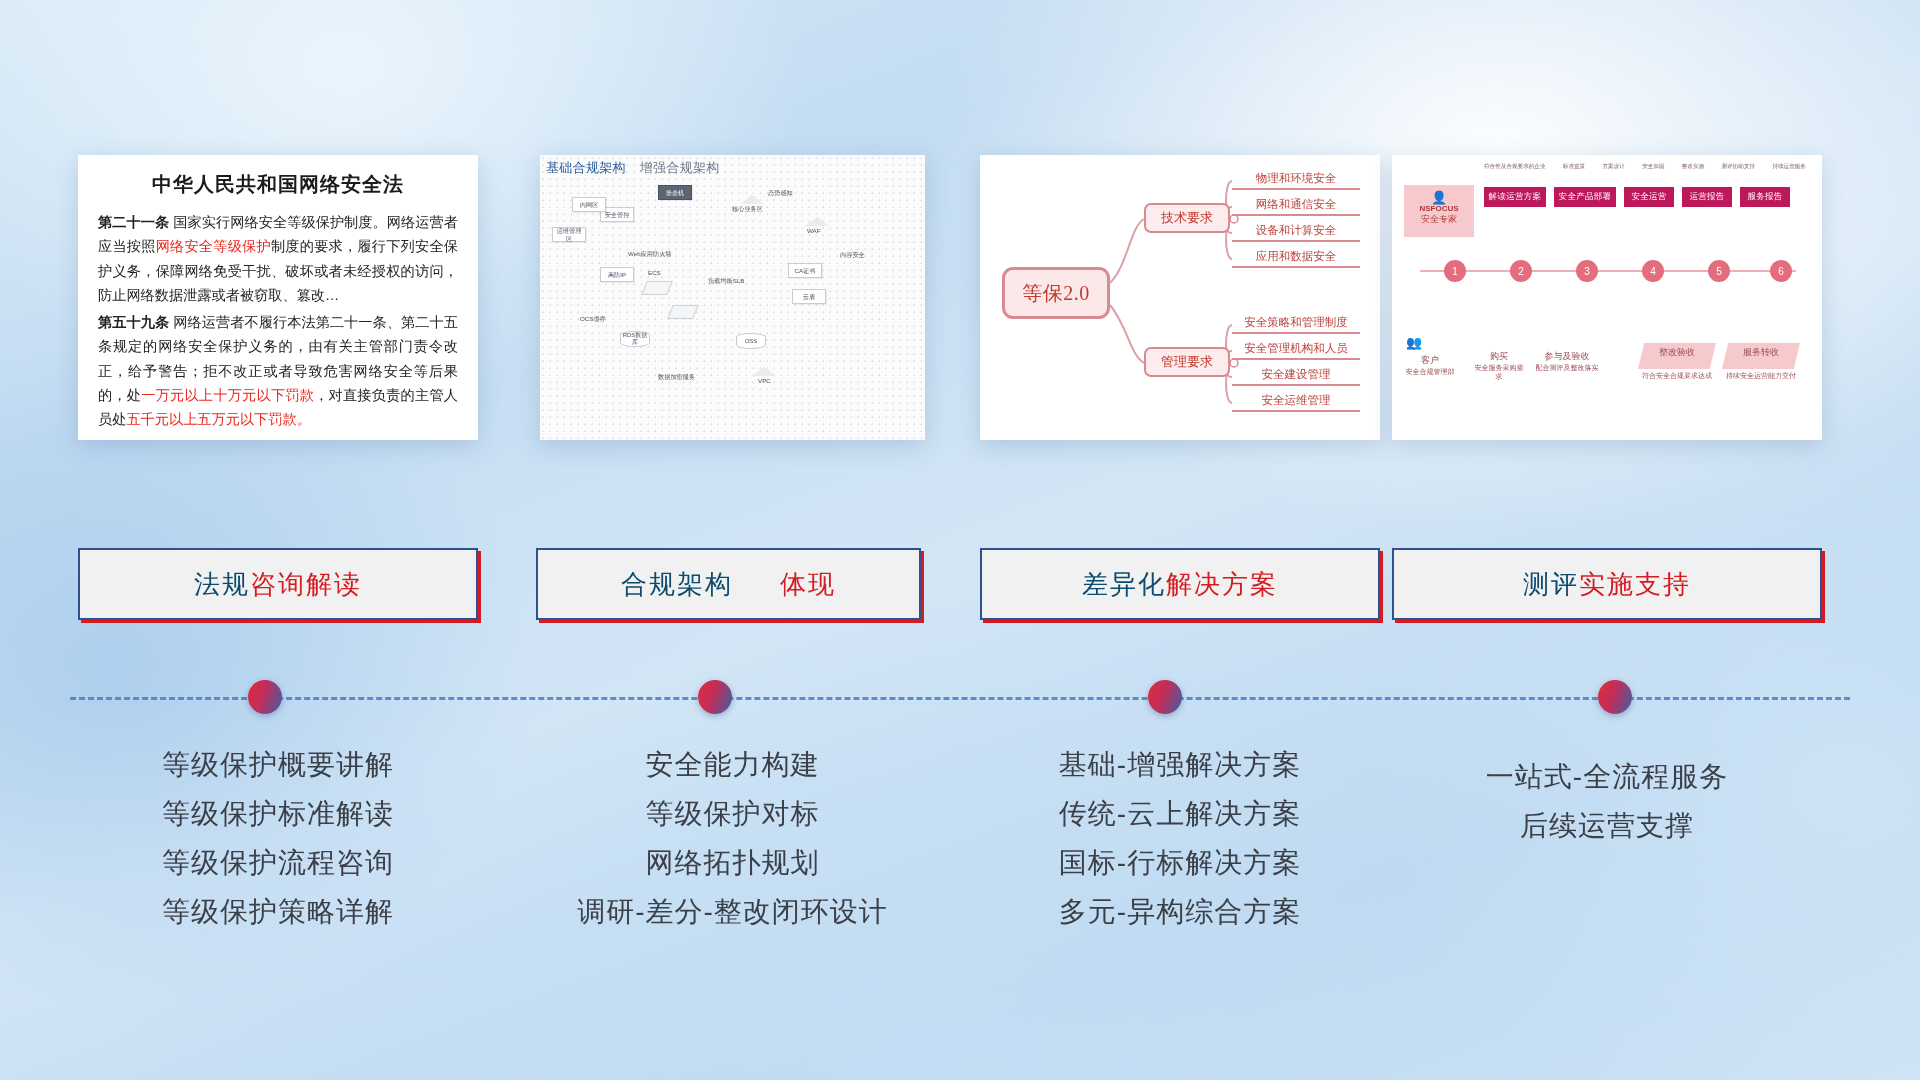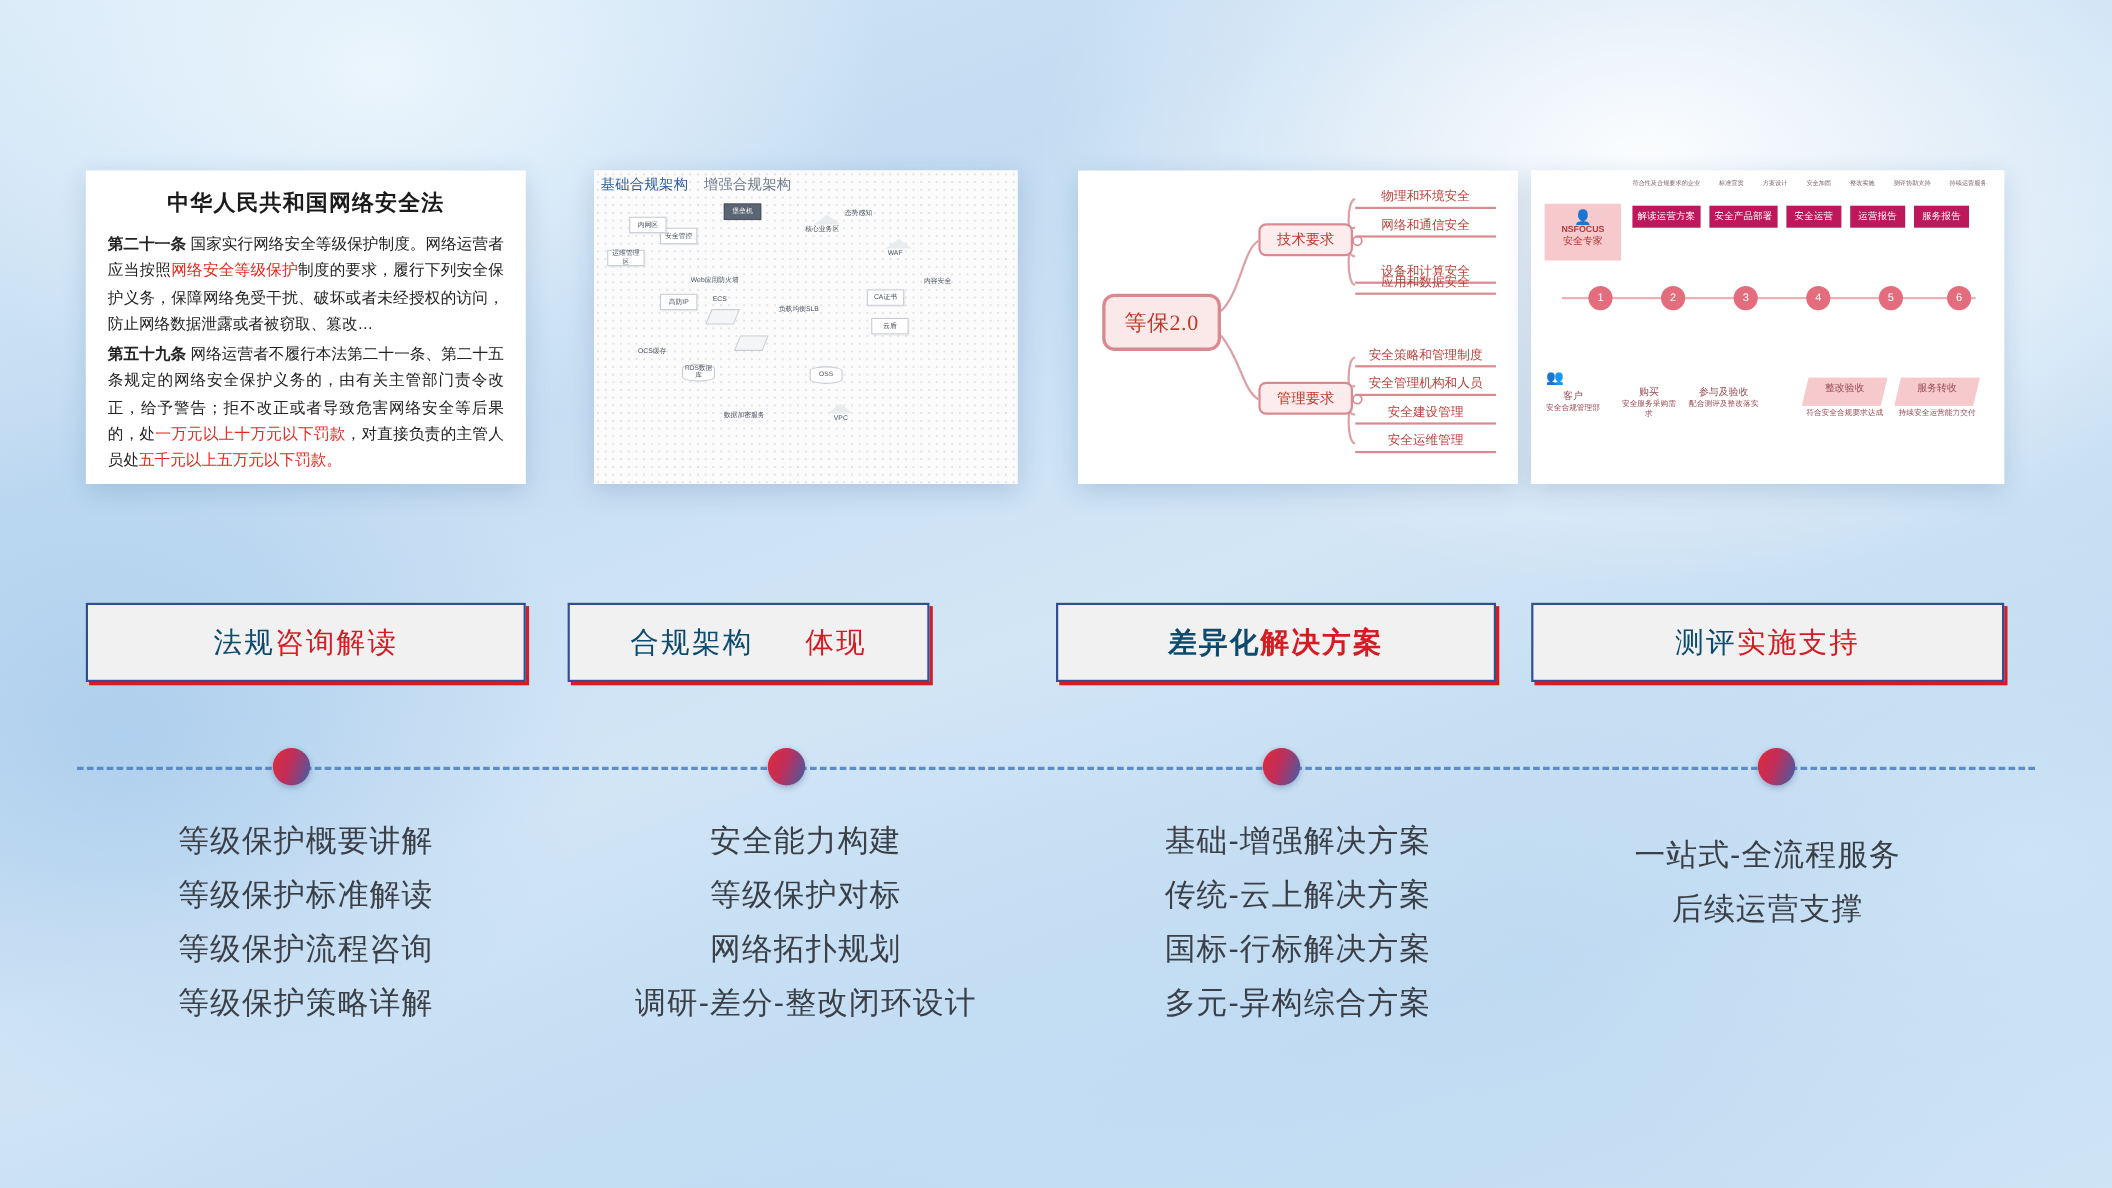--- a/index.html
+++ b/index.html
@@ -134,22 +134,22 @@
   .banner {
     position:absolute; top:548px; height:72px;
     background:#f1f1f1; border:2px solid #2f4f8f;
     box-shadow:3px 3px 0 0 #d51c23;
     display:flex; align-items:center; justify-content:center;
   }
   .banner span { font-size:26px; letter-spacing:2px; }
   .b-blue { color:#0c4a6e; }
   .b-red  { color:#d51c23; }
   .bn-1 { left:78px;  width:400px; }
-  .bn-2 { left:516px; width:329px;gap:47px; }
-  .bn-3 { left:960px; width:400px;font-weight:bold; }
+  .bn-2 { left:536px; width:385px;gap:47px; }
+  .bn-3 { left:980px; width:400px; }
   .bn-4 { left:1392px;width:430px; }
 
   
   .tl-line {
     position:absolute; left:70px; top:697px; width:1780px; height:0;
     border-top:3px dashed #4a7fc1; opacity:.85;
   }
   .tl-dot {
     position:absolute; top:680px; width:34px; height:34px; border-radius:50%;
     background:linear-gradient(110deg,#e02b3a 0%,#c02e5a 45%,#3d5fa8 100%);
@@ -265,21 +265,21 @@
         <path d="M252 208 C244 208 244 222 252 222" stroke="#dda0a4" stroke-width="2" fill="none"></path>
         <path d="M252 208 C244 208 244 248 252 248" stroke="#dda0a4" stroke-width="2" fill="none"></path>
         <circle cx="254" cy="208" r="4" stroke="#d98a90" stroke-width="1.5" fill="#fff"></circle>
       </svg>
 
       <div class="m-root">等保2.0</div>
 
       <div class="m-mid tech">技术要求</div>
       <div class="m-leaf" style="top:16px;">物理和环境安全</div>
       <div class="m-leaf" style="top:42px;">网络和通信安全</div>
-      <div class="m-leaf" style="top:84px;font-family:Liberation Mono, monospace;">设备和计算安全</div>
+      <div class="m-leaf" style="top:68px;font-family:Liberation Mono, monospace;">设备和计算安全</div>
       <div class="m-leaf" style="top:94px;">应用和数据安全</div>
 
       <div class="m-mid mgmt">管理要求</div>
       <div class="m-leaf" style="top:160px;">安全策略和管理制度</div>
       <div class="m-leaf" style="top:186px;">安全管理机构和人员</div>
       <div class="m-leaf" style="top:212px;">安全建设管理</div>
       <div class="m-leaf" style="top:238px;">安全运维管理</div>
     </div>
   </div>
 

